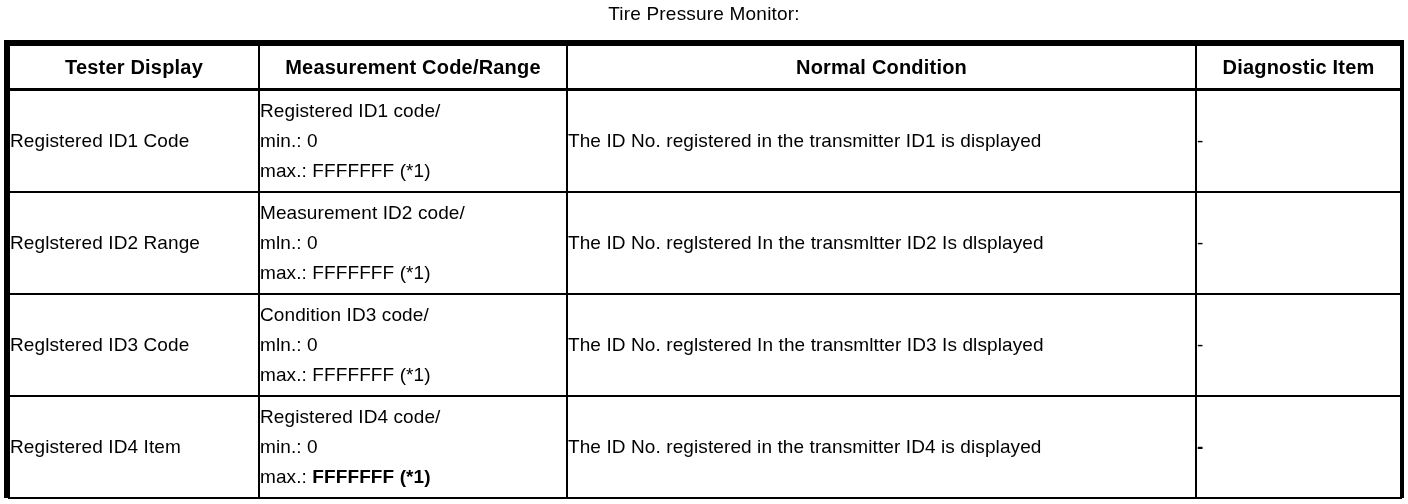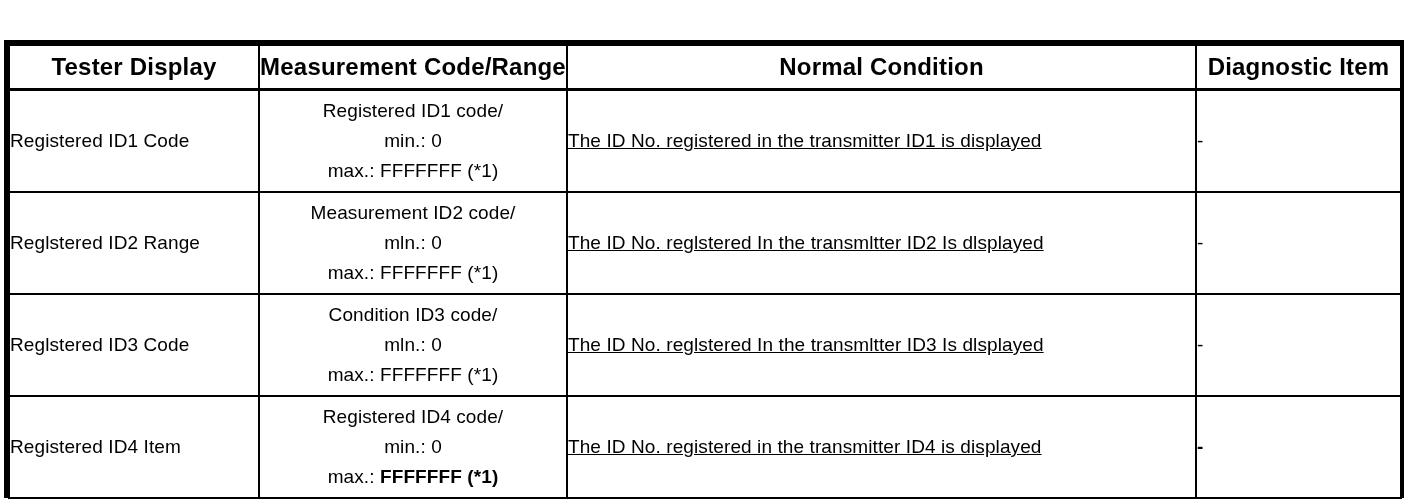--- a/index.html
+++ b/index.html
@@ -57,71 +57,71 @@
   table.spec th,
   table.spec td {
     border: 2px solid #000000;
     padding: 0;
     vertical-align: middle;
     background: #ffffff;
   }
   table.spec thead th {
     height: 42px;
     text-align: center;
-    font-size: 24px;
+    font-size: 20px;
     font-weight: bold;
     letter-spacing: 0.2px;
     white-space: nowrap;
     border-bottom-width: 3px;
   }
   table.spec tbody td {
     height: 100px;
     font-size: 19px;
     font-weight: normal;
     letter-spacing: 0.1px;
   }
   .cell-pad {
     padding: 0 6px;
   }
   .cell-tester {
     text-align: left;
     white-space: nowrap;
     margin-left: 8px;
   }
   .cell-measure {
-    text-align: center;
+    text-align: left;
     line-height: 30px;
   }
   .cell-measure .line {
     display: block;
     white-space: nowrap;
   }
   .cell-measure .bold-val {
     font-weight: bold;
   }
   .cell-normal {
     text-align: left;
     white-space: nowrap;
     padding-left: 14px;
-    text-decoration: underline;
   }
   .cell-note {
     text-align: left;
     padding-left: 6px;
     white-space: nowrap;
   }
   .cell-note.strong {
     font-weight: bold;
   }
 </style>
 </head>
 <body>
 
 <div class="page">
 
+  <div class="doc-title">Tire Pressure Monitor:</div>
 
   <div class="table-wrap">
     <table class="spec">
       <colgroup>
         <col class="c-tester">
         <col class="c-measure">
         <col class="c-normal">
         <col class="c-note">
       </colgroup>
       <thead>

